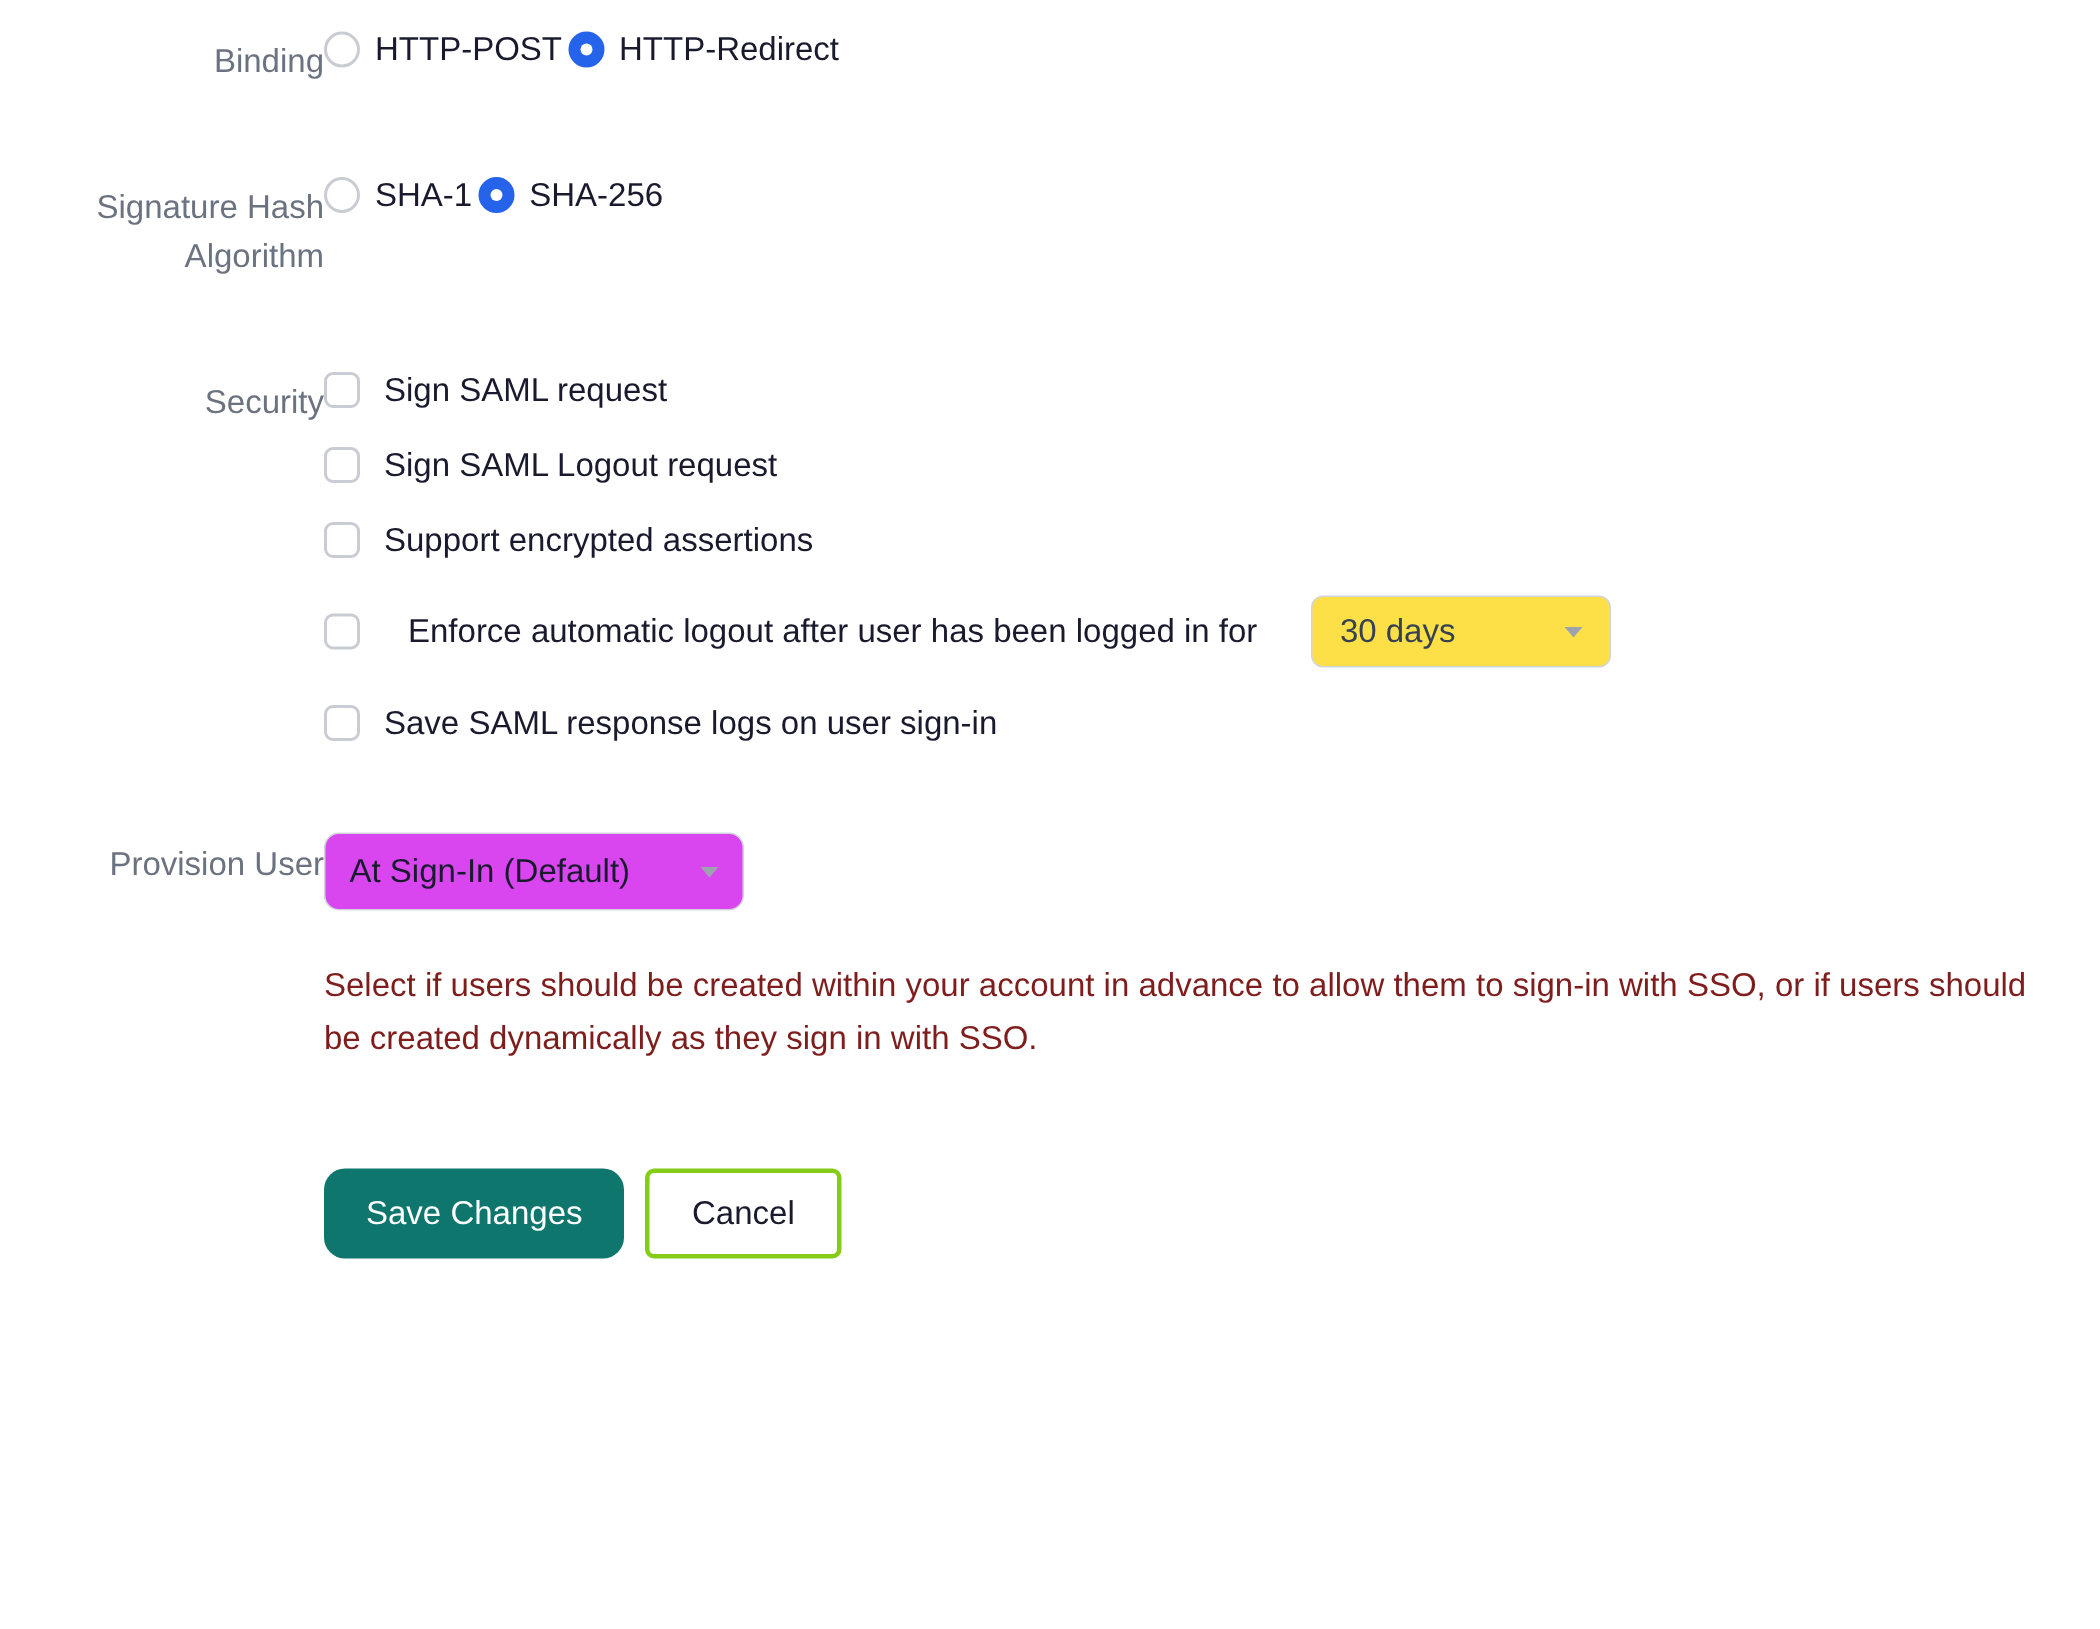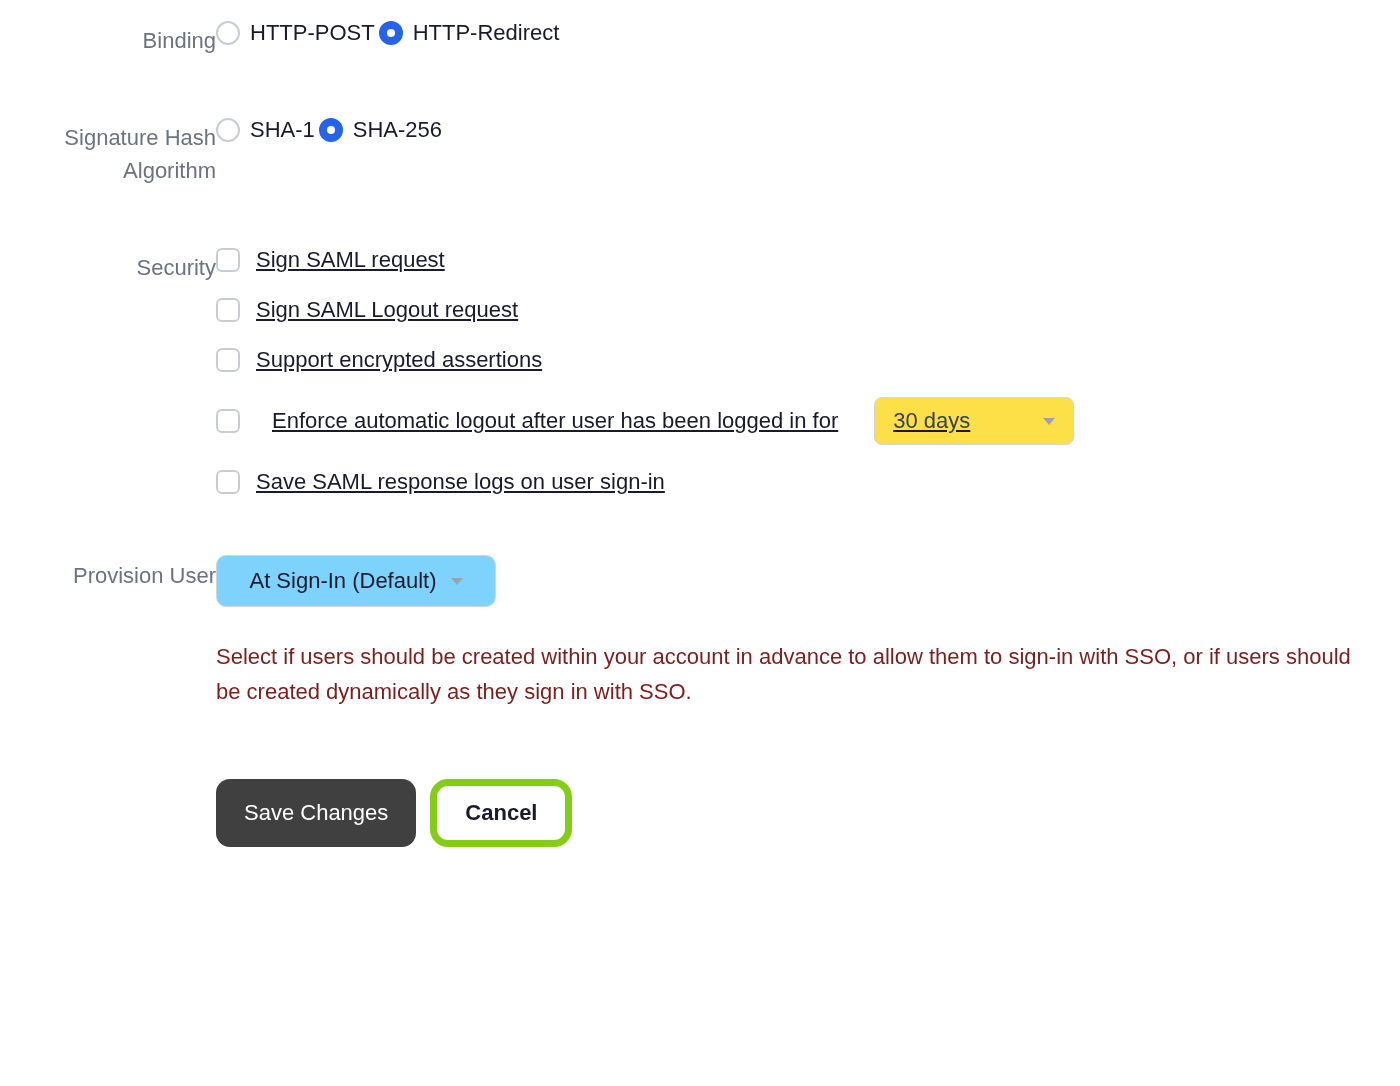--- a/index.html
+++ b/index.html
@@ -71,21 +71,20 @@
     }
     .checkbox-list {
       display: flex;
       flex-direction: column;
       gap: 24px;
     }
     .checkbox-item {
       display: flex;
       align-items: center;
       gap: 16px;
-      text-decoration: underline;
     }
     .checkbox-box {
       width: 24px;
       height: 24px;
       border: 2px solid #c9cdd3;
       border-radius: 6px;
       background: #fff;
       cursor: pointer;
       flex-shrink: 0;
     }
@@ -101,26 +100,26 @@
       padding: 10px 18px;
       min-width: 200px;
       background: #fde047;
       cursor: pointer;
       color: #374151;
       margin-left: 20px;
     }
     .select-box-plain {
       display: inline-flex;
       align-items: center;
-      justify-content: center;
+      justify-content: space-between;
       border: 1px solid #d1d5db;
       border-radius: 10px;
       padding: 12px 16px;
       min-width: 280px;
-      background: #7dd3fc;
+      background: #d946ef;
       cursor: pointer;
       color: #1a1a2e;
       gap: 14px;
     }
     .chevron-down {
       width: 0;
       height: 0;
       border-left: 6px solid transparent;
       border-right: 6px solid transparent;
       border-top: 7px solid #9ca3af;
@@ -130,37 +129,36 @@
       font-size: 22px;
       line-height: 1.6;
       margin-top: 32px;
     }
     .button-row {
       display: flex;
       gap: 14px;
       margin-top: 70px;
     }
     .btn-primary {
-      background: #404040;
+      background: #0f766e;
       color: #fff;
       border: none;
       border-radius: 14px;
       padding: 14px 28px;
       font-size: 22px;
       cursor: pointer;
     }
     .btn-secondary {
       background: #fff;
       color: #1a1a2e;
-      border: 7px solid #84cc16;
-      border-radius: 18px;
+      border: 3px solid #84cc16;
+      border-radius: 6px;
       padding: 14px 28px;
       font-size: 22px;
       cursor: pointer;
-      font-weight: bold;
     }
     .inline-row {
       display: flex;
       align-items: center;
       flex-wrap: wrap;
       gap: 16px;
     }
   </style>
 </head>
 <body>

